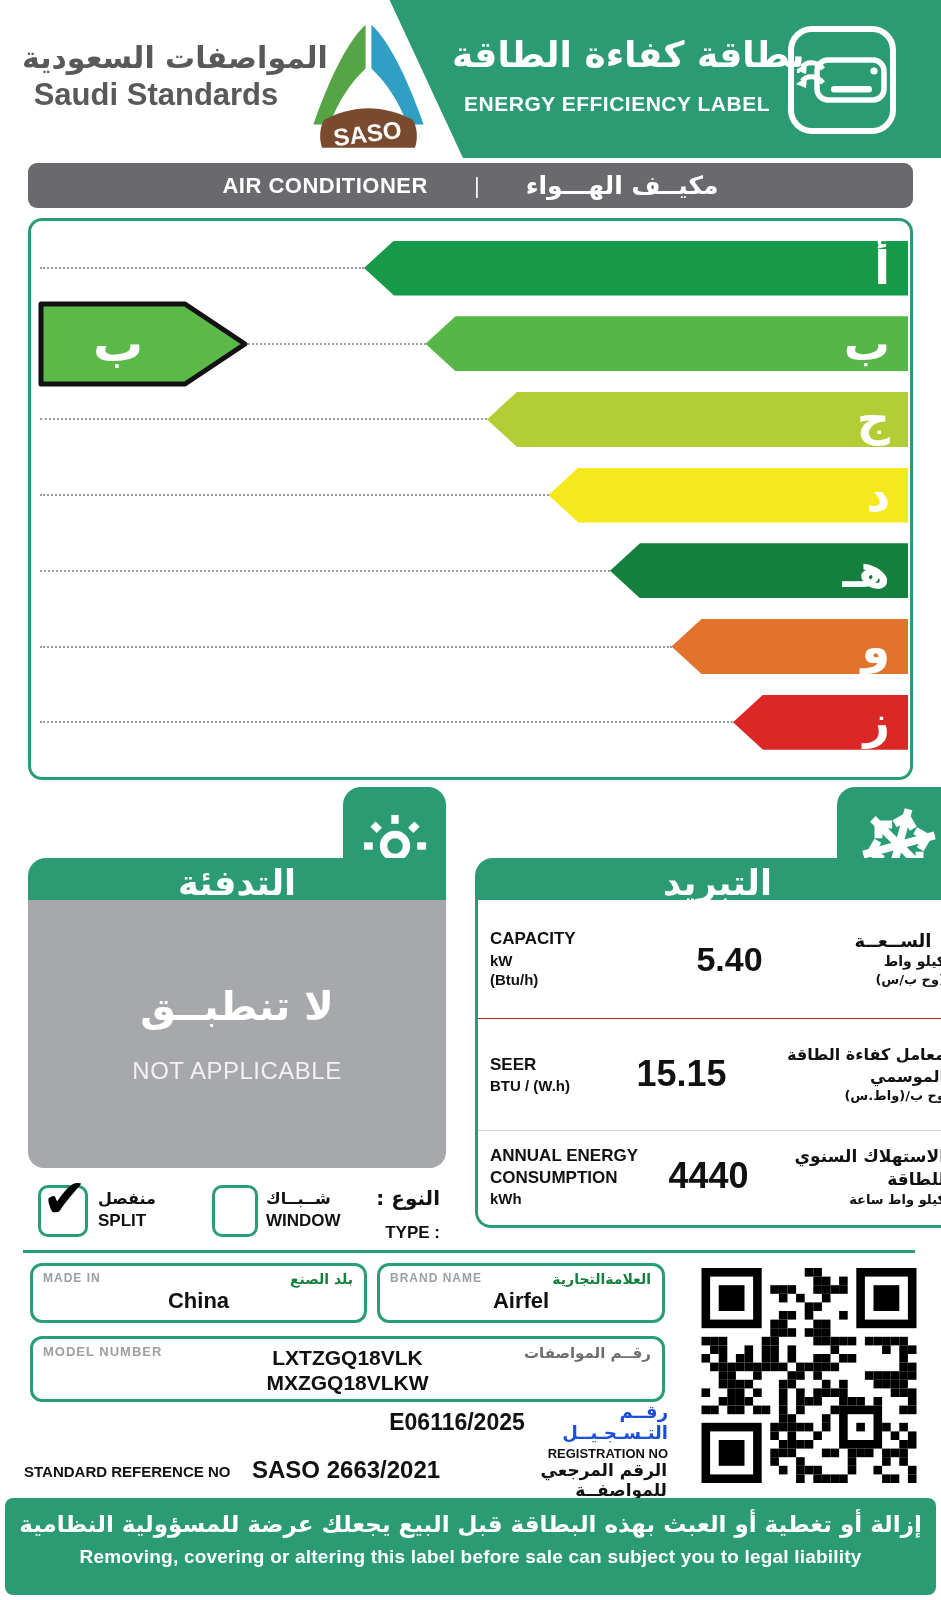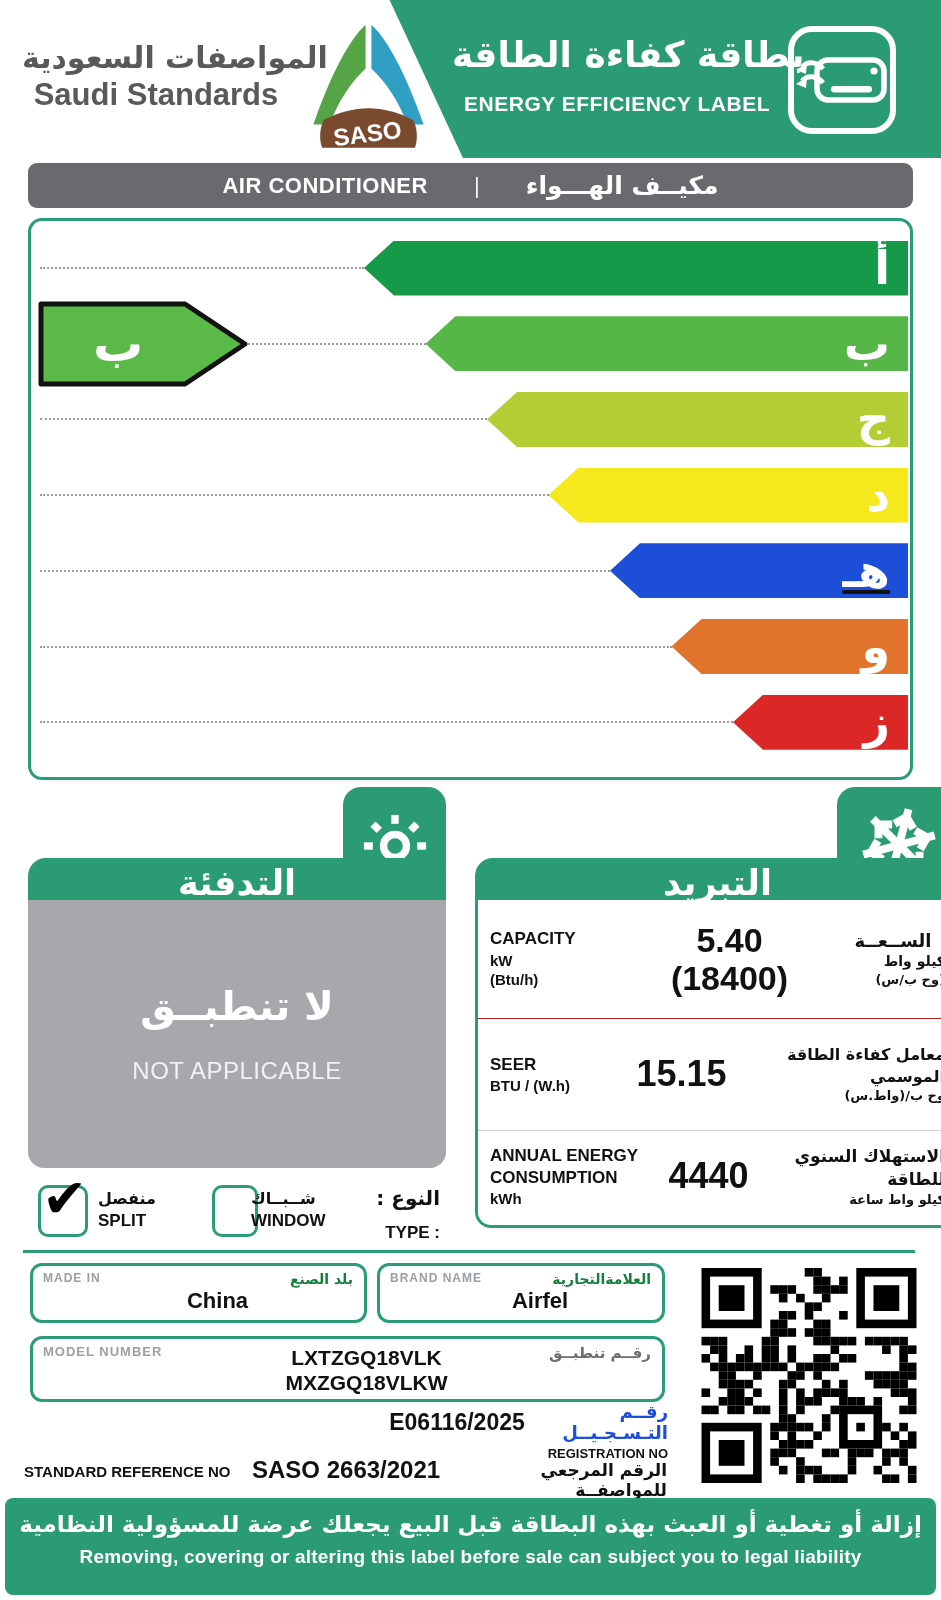--- a/index.html
+++ b/index.html
@@ -76,36 +76,36 @@
   .ab13{font-size:13px;font-weight:bold;line-height:1.35;}
 
   
   .chk{position:absolute;border:3px solid var(--panel-border,#2a9d78);border-radius:10px;background:#fff;box-sizing:border-box;}
   .chk-split{left:38px;top:1185px;width:50px;height:52px;}
   .chk-window{left:212px;top:1185px;width:46px;height:52px;}
   .chk .mark{position:absolute;top:-16px;left:1px;font-size:54px;font-weight:bold;color:#000;line-height:1;
     font-family:"DejaVu Sans",sans-serif;}
   .opt-labels{position:absolute;text-align:left;}
   .lbl-split{left:98px;top:1189px;}
-  .lbl-window{left:251px;top:1189px;}
+  .lbl-window{left:266px;top:1189px;}
   .opt-ar{font-size:16px;font-weight:bold;}
   .opt-en{font-size:17px;font-weight:bold;margin-top:3px;}
   .type-caption{position:absolute;left:352px;top:1186px;width:88px;text-align:right;}
   .type-ar{font-size:20px;font-weight:bold;}
   .type-en{font-size:17px;font-weight:bold;margin-top:13px;}
 
   
   .green-divider{position:absolute;left:23px;top:1250px;width:892px;height:3px;background:var(--panel-border,#2a9d78);}
   .ibox{position:absolute;border:3px solid var(--panel-border,#2a9d78);border-radius:12px;background:#fff;box-sizing:border-box;}
   .box-madein{left:30px;top:1263px;width:337px;height:60px;}
   .box-brand{left:377px;top:1263px;width:288px;height:60px;}
   .box-model{left:30px;top:1336px;width:635px;height:66px;}
   .ibox .lab-en{position:absolute;top:5px;left:10px;font-size:12px;font-weight:bold;color:#9aa0a3;letter-spacing:1px;}
   .ibox .lab-ar{position:absolute;top:5px;right:11px;font-size:14px;font-weight:bold;color:#15803d;}
-  .ibox .ival{position:absolute;left:0;top:22px;width:100%;text-align:center;font-size:22px;font-weight:bold;padding-left:19px;}
+  .ibox .ival{position:absolute;left:0;top:22px;width:100%;text-align:center;font-size:22px;font-weight:bold;}
   .box-model .lab-en{font-size:13px;}
   .box-model .lab-ar{font-size:15px;color:#6e6e6e;}
   .box-model .ival{top:6px;line-height:1.2;font-size:21px;}
   .reg-value{position:absolute;left:368px;top:1409px;width:178px;text-align:center;font-size:23px;font-weight:bold;}
   .reg-labels{position:absolute;left:528px;top:1401px;width:140px;text-align:right;}
   .reg-ar{font-size:18px;font-weight:bold;color:#1d4ed8;}
   .reg-en{font-size:13px;font-weight:bold;margin-top:3px;}
   .std-label-en{position:absolute;left:24px;top:1463px;font-size:15px;font-weight:bold;}
   .std-value{position:absolute;left:252px;top:1456px;font-size:24px;font-weight:bold;}
   .std-label-ar{position:absolute;left:455px;top:1460px;width:212px;text-align:right;font-size:17px;font-weight:bold;}
@@ -175,21 +175,21 @@
       </div>
       <div class="dotline" style="top: 197.4px; left: 9px; width: 447px;"></div>
       <div class="grade-arrow" style="top: 170.9px; left: 456px; width: 421px; background: rgb(179, 206, 52);">
         <span class="grade-letter">ج</span>
       </div>
       <div class="dotline" style="top: 273.1px; left: 9px; width: 508.5px;"></div>
       <div class="grade-arrow" style="top: 246.6px; left: 517.5px; width: 359.5px; background: rgb(245, 233, 29);">
         <span class="grade-letter">د</span>
       </div>
       <div class="dotline" style="top: 348.8px; left: 9px; width: 570px;"></div>
-      <div class="grade-arrow" style="top: 322.3px; left: 579px; width: 298px; background: #1d4ed8; text-decoration: underline;">
+      <div class="grade-arrow" style="top: 322.3px; left: 579px; width: 298px; background: #15803d;">
         <span class="grade-letter">هـ</span>
       </div>
       <div class="dotline" style="top: 424.5px; left: 9px; width: 631.5px;"></div>
       <div class="grade-arrow" style="top: 398px; left: 640.5px; width: 236.5px; background: rgb(226, 115, 44);">
         <span class="grade-letter">و</span>
       </div>
       <div class="dotline" style="top: 500.2px; left: 9px; width: 693px;"></div>
       <div class="grade-arrow" style="top: 473.7px; left: 702px; width: 175px; background: rgb(220, 39, 39);">
         <span class="grade-letter">ز</span>
       </div>
@@ -263,21 +263,20 @@
     <div class="cooling-body">
 
       <div class="crow crow1">
         <div class="c-en">
           <div class="sz17">CAPACITY</div>
           <div class="sz15">kW</div>
           <div class="sz15">(Btu/h)</div>
         </div>
         <div class="c-val">
           <div>5.40</div>
-          <div>(18400)</div>
         </div>
         <div class="c-ar ar" dir="rtl">
           <div class="ab18">الســعــة</div>
           <div class="ab14">كيلو واط</div>
           <div class="ab13">(وح ب/س)</div>
         </div>
       </div>
 
       <div class="crow crow2">
         <div class="c-en">
@@ -340,21 +339,21 @@
   </div>
 
   <div class="ibox box-brand">
     <span class="lab-en">BRAND NAME</span>
     <span class="lab-ar ar">العلامةالتجارية</span>
     <div class="ival">Airfel</div>
   </div>
 
   <div class="ibox box-model">
     <span class="lab-en">MODEL NUMBER</span>
-    <span class="lab-ar ar">رقــم تنطبــق</span>
+    <span class="lab-ar ar">رقــم المواصفات</span>
     <div class="ival">
       <div>LXTZGQ18VLK</div>
       <div>MXZGQ18VLKW</div>
     </div>
   </div>
 
   <div class="reg-value">E06116/2025</div>
   <div class="reg-labels">
     <div class="reg-ar ar" dir="rtl">رقــم التـسـجـيــل</div>
     <div class="reg-en">REGISTRATION NO</div>

